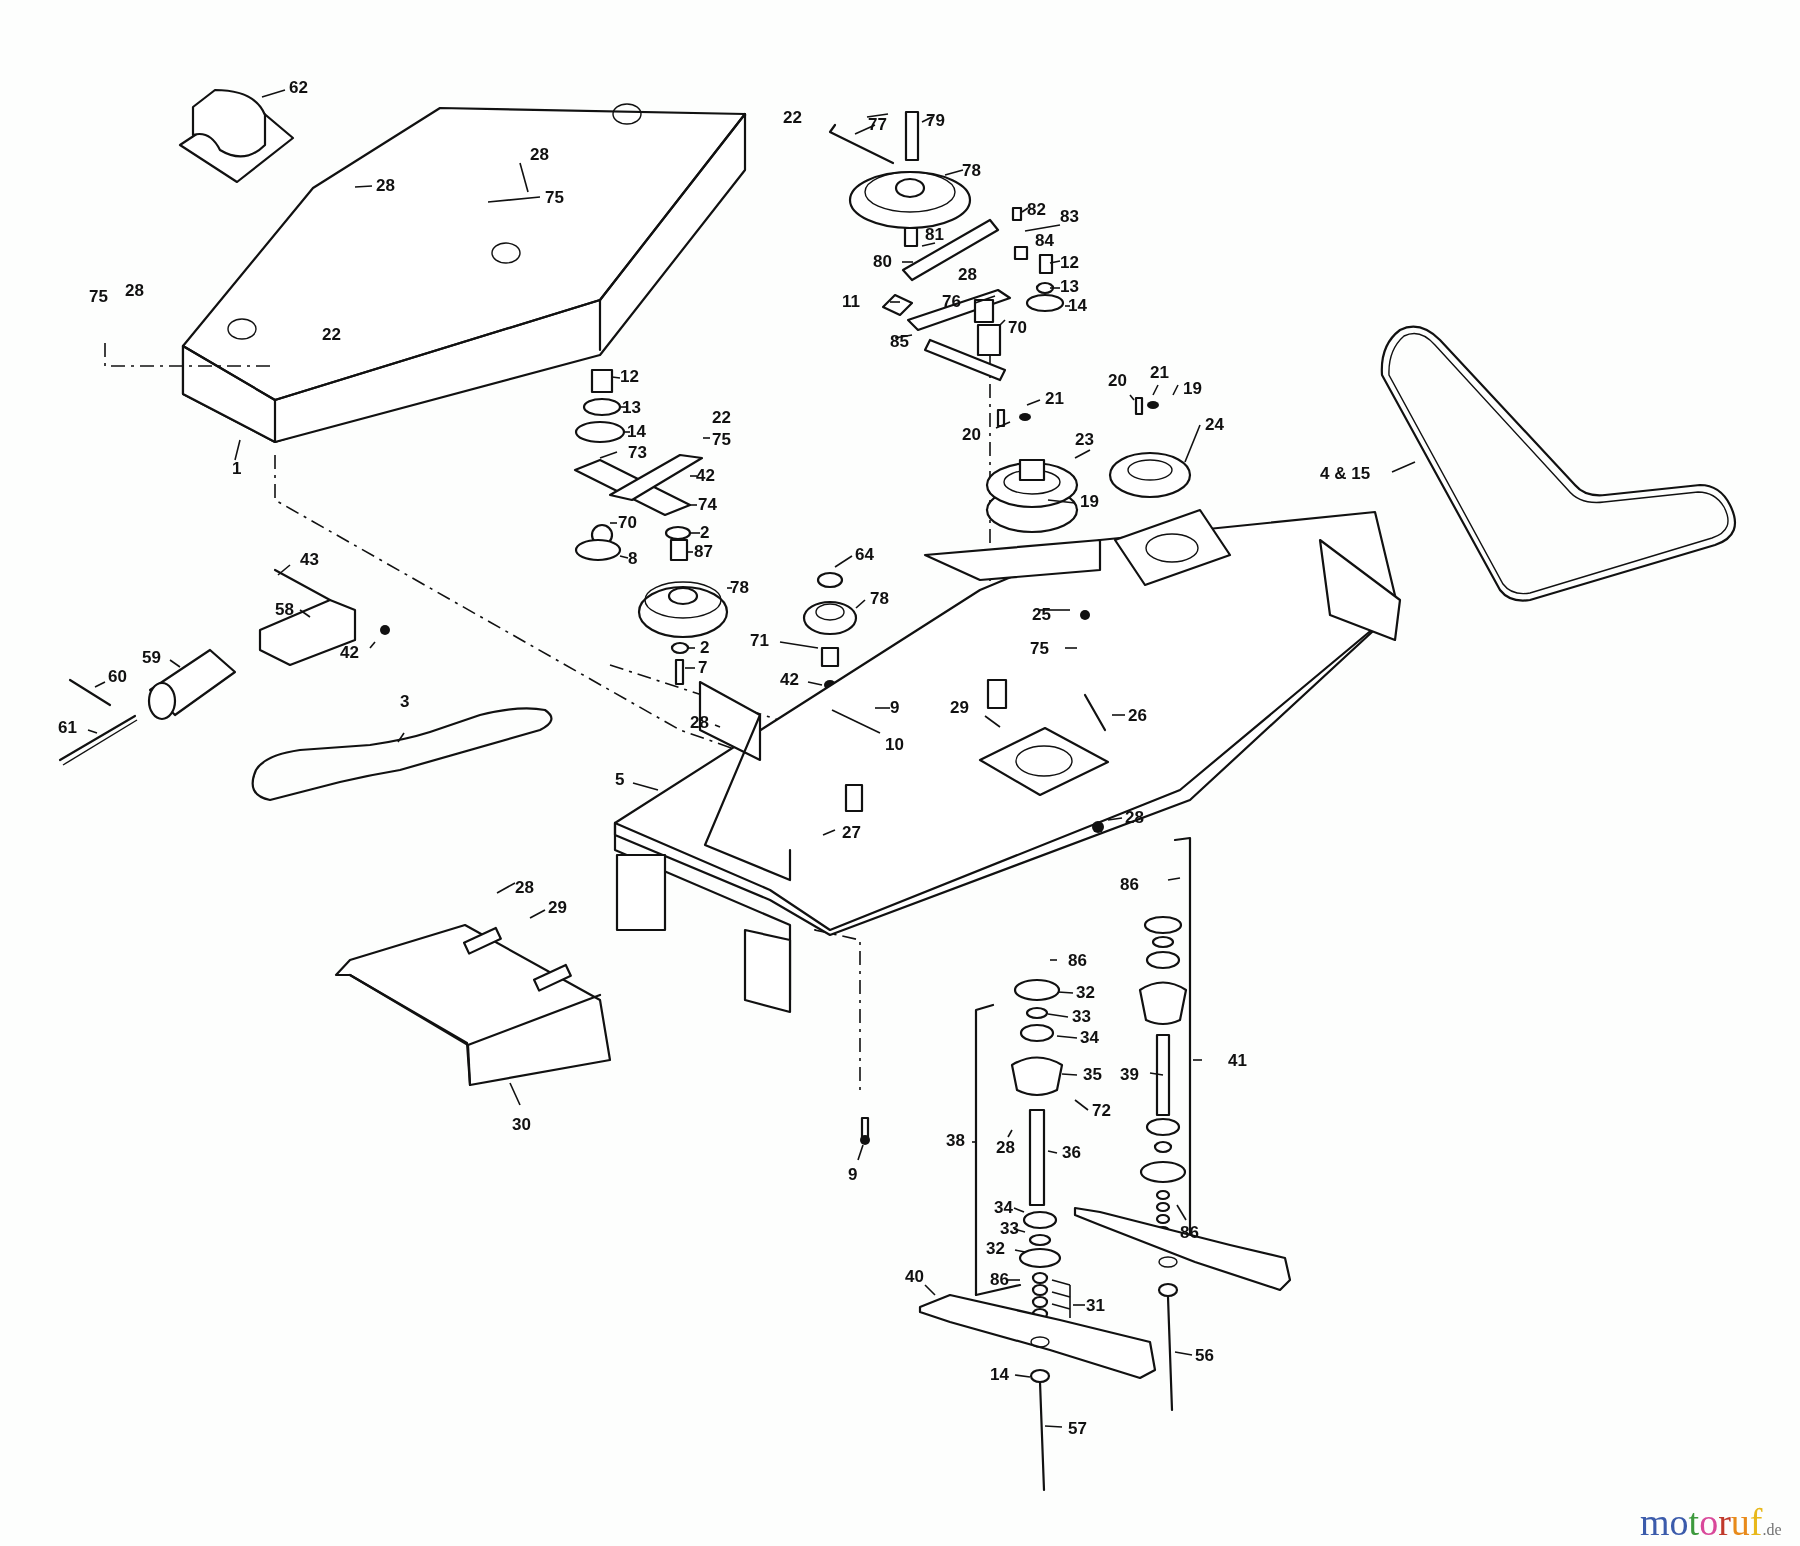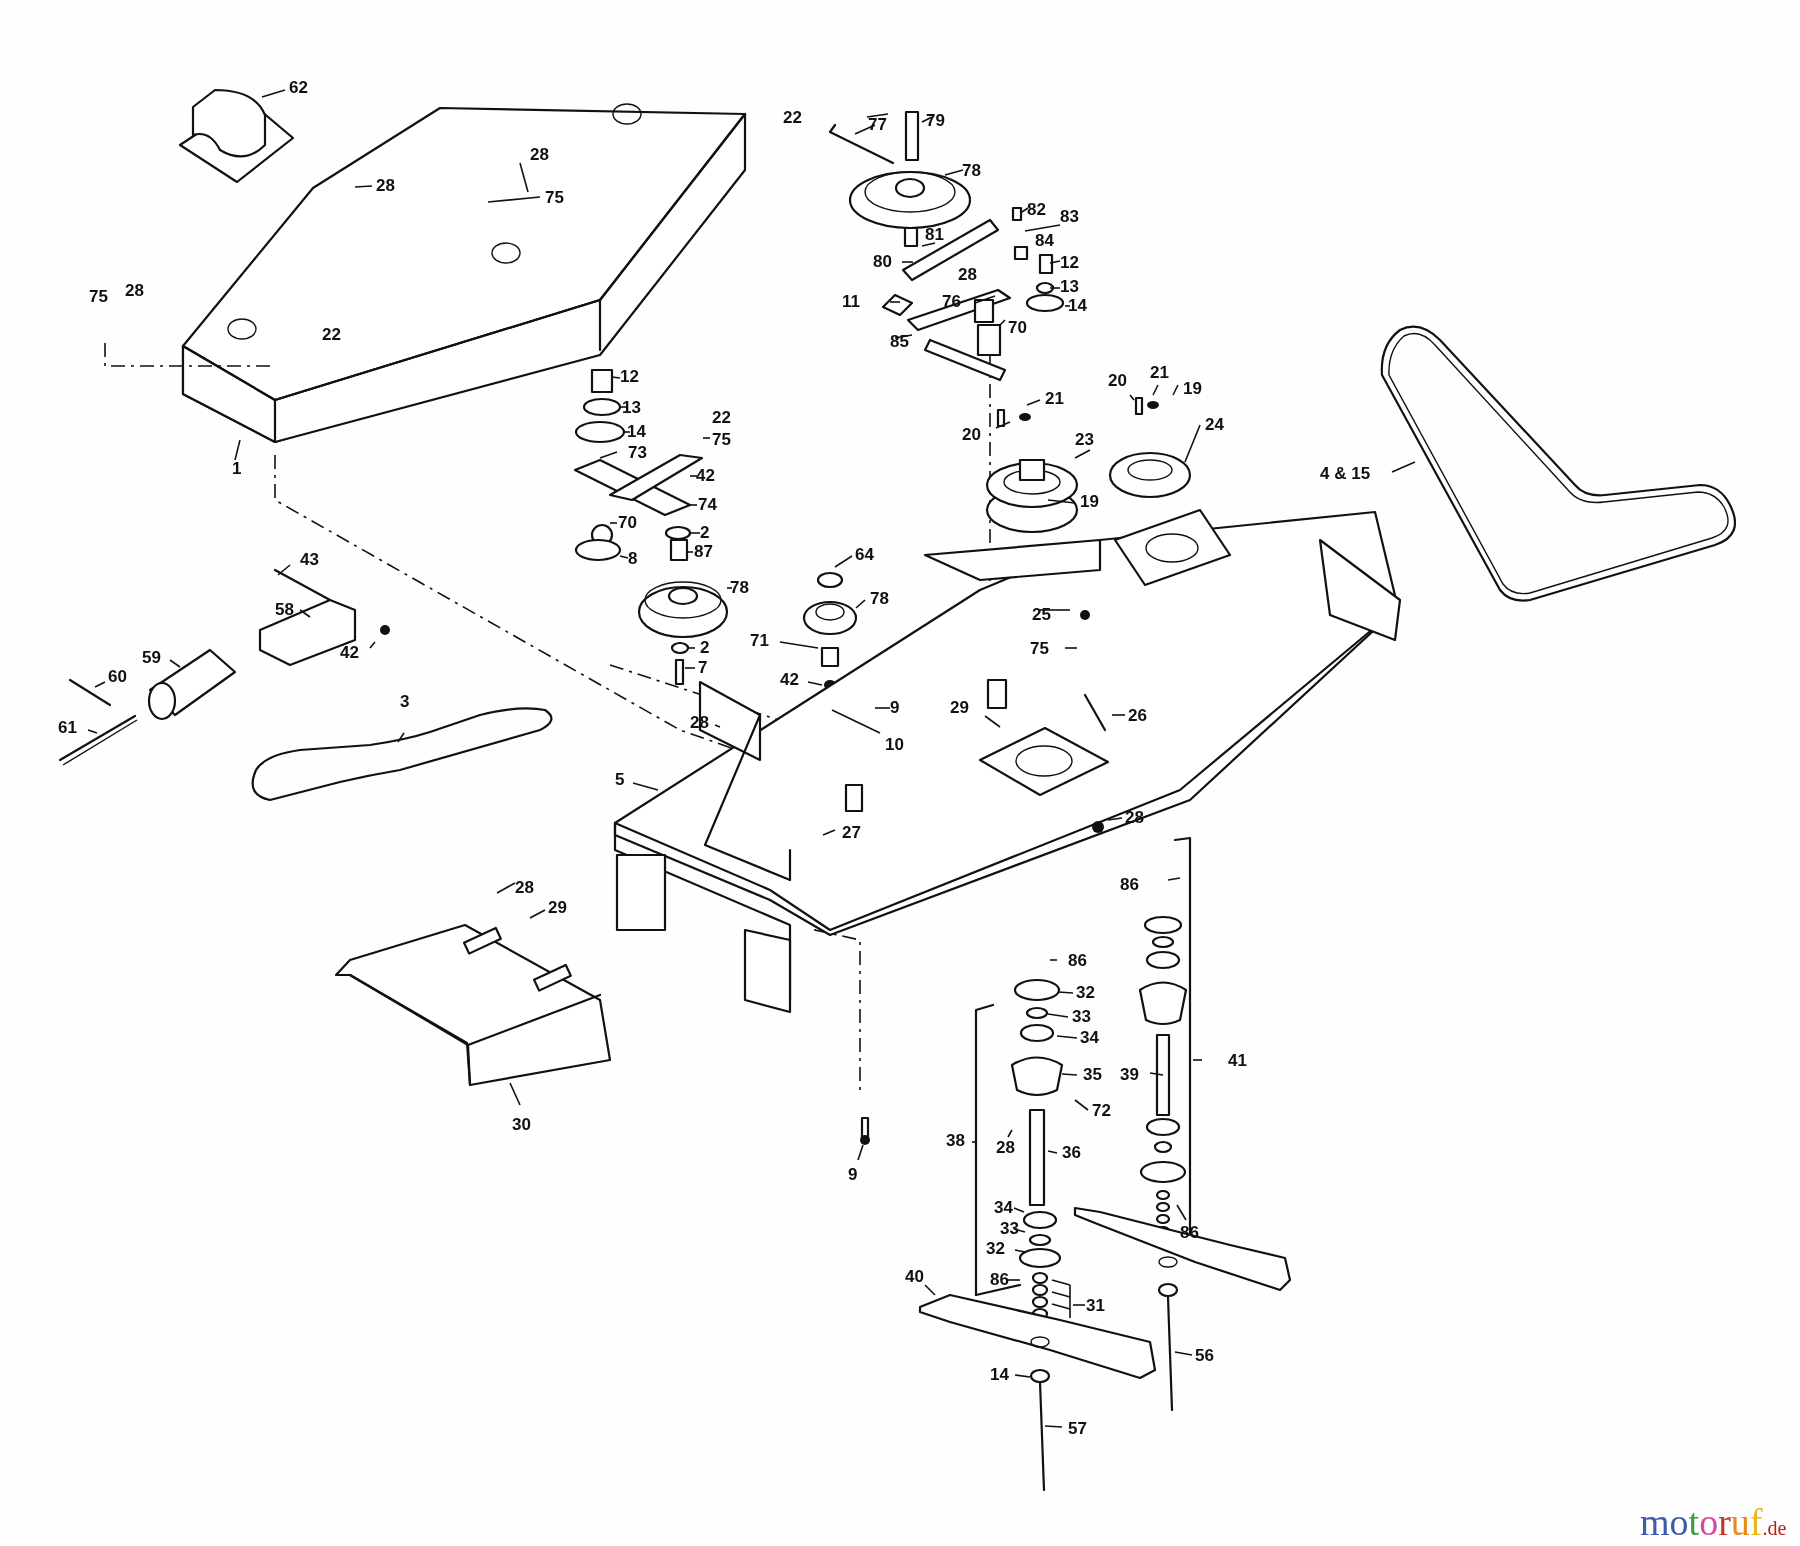--- a/index.html
+++ b/index.html
@@ -7,21 +7,21 @@
   #diagram { position:absolute; left:0; top:0; width:1800px; height:1546px; }
   .ln { stroke:#111; stroke-width:2.2; fill:none; stroke-linejoin:round; stroke-linecap:round; }
   .thin { stroke:#111; stroke-width:1.4; fill:none; }
   .fillw { fill:#fff; stroke:#111; stroke-width:2.2; stroke-linejoin:round; }
   .dash { stroke:#111; stroke-width:1.6; fill:none; stroke-dasharray:14 6 3 6; }
   .dot { fill:#111; }
   .lbl { font-family:"Liberation Sans", sans-serif; font-weight:bold; font-size:17px; fill:#111; }
   .lead { stroke:#111; stroke-width:1.6; fill:none; }
   .logo { position:absolute; left:1640px; top:1500px; font-family:"Liberation Serif", serif; font-size:38px; letter-spacing:0px; }
   .logo span { display:inline-block; }
-  .logo .tld { font-size:20px; color:#b91c1c; }
+  .logo .tld { font-size:16px; color:#737373; }
 </style>
 </head>
 <body>
 
 <svg id="diagram" viewBox="0 0 1800 1546" xmlns="http://www.w3.org/2000/svg">
 
   <g>
     <polygon class="fillw" points="183,346 313,188 440,108 745,114 745,116 600,342 275,442 183,394"></polygon>
     <polygon class="fillw" points="183,346 275,400 600,300 745,114 745,170 600,355 275,442 183,394"></polygon>
     <polyline class="ln" points="183,346 275,400 600,300 745,114"></polyline>

